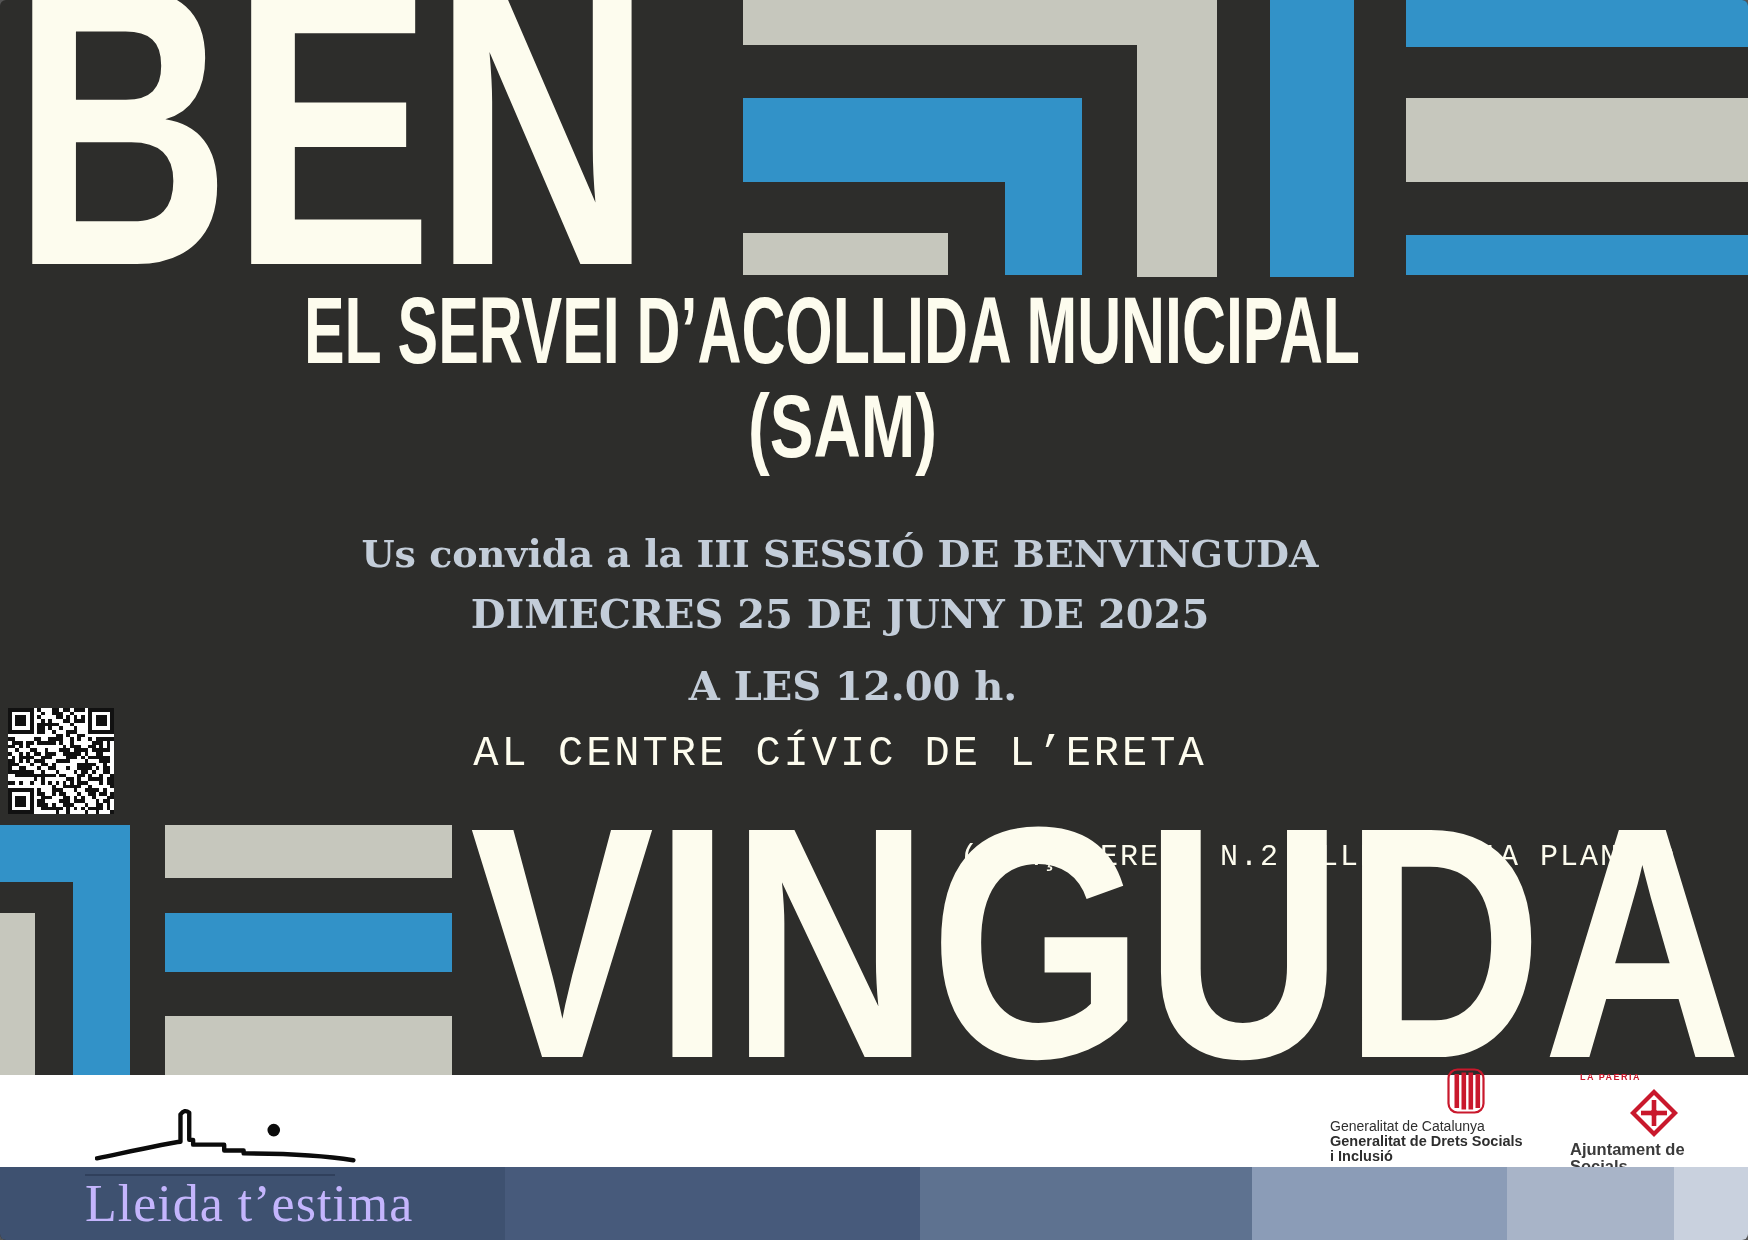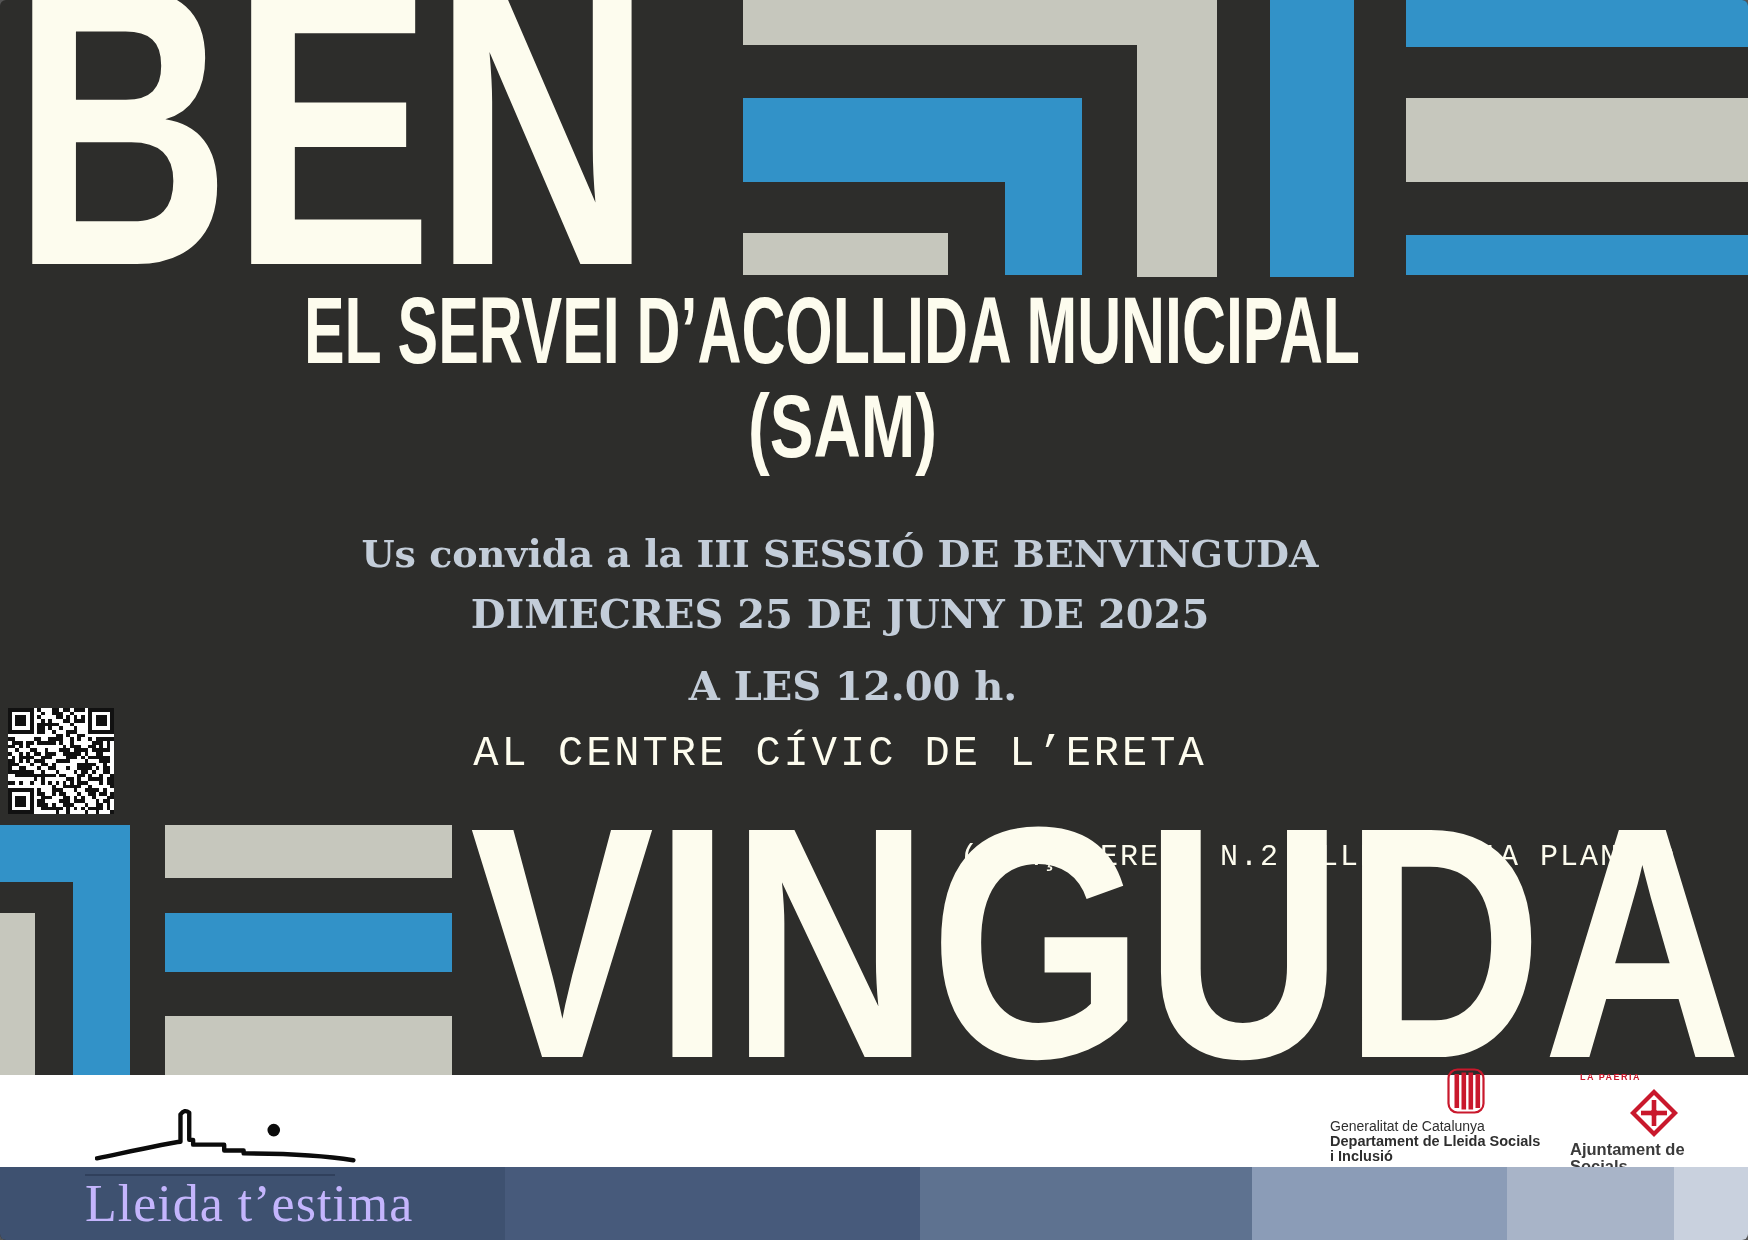--- a/index.html
+++ b/index.html
@@ -84,21 +84,21 @@
   </svg>
 
   <svg class="abs" style="left:1447px;top:1068px;" width="38" height="46" viewBox="0 0 38 46">
     <rect x="1.5" y="1.5" width="35" height="43" rx="9" fill="none" stroke="#c9182c" stroke-width="2.2"></rect>
     <rect x="7.5" y="6" width="4.6" height="34" fill="#c9182c"></rect>
     <rect x="14.5" y="4.5" width="4.6" height="37" fill="#c9182c"></rect>
     <rect x="21.5" y="4.5" width="4.6" height="37" fill="#c9182c"></rect>
     <rect x="28.5" y="6" width="4.6" height="34" fill="#c9182c"></rect>
   </svg>
   <div class="logo-text gen-reg" style="left:1330px;top:1119px;width:274px;">Generalitat de Catalunya</div>
-  <div class="logo-text gen-bold" style="left:1330px;top:1134px;width:274px;">Departament de Lleida Socials</div>
+  <div class="logo-text gen-bold" style="left:1330px;top:1134px;width:274px;">Generalitat de Drets Socials</div>
   <div class="logo-text gen-bold" style="left:1330px;top:1149px;width:274px;">i Inclusió</div>
 
   <div class="logo-text paeria-top" style="left:1580px;top:1073px;width:150px;">LA PAERIA</div>
   <svg class="abs" style="left:1629px;top:1087px;" width="50" height="52" viewBox="0 0 50 50">
     <polygon points="25,1 49,25 25,49 1,25" fill="#c9182c"></polygon>
     <polygon points="25,7 43,25 25,43 7,25" fill="#ffffff"></polygon>
     <rect x="22.7" y="12" width="4.6" height="26" fill="#c9182c"></rect>
     <rect x="12" y="22.7" width="26" height="4.6" fill="#c9182c"></rect>
     <circle cx="25" cy="25" r="3.4" fill="#c9182c"></circle>
   </svg>

